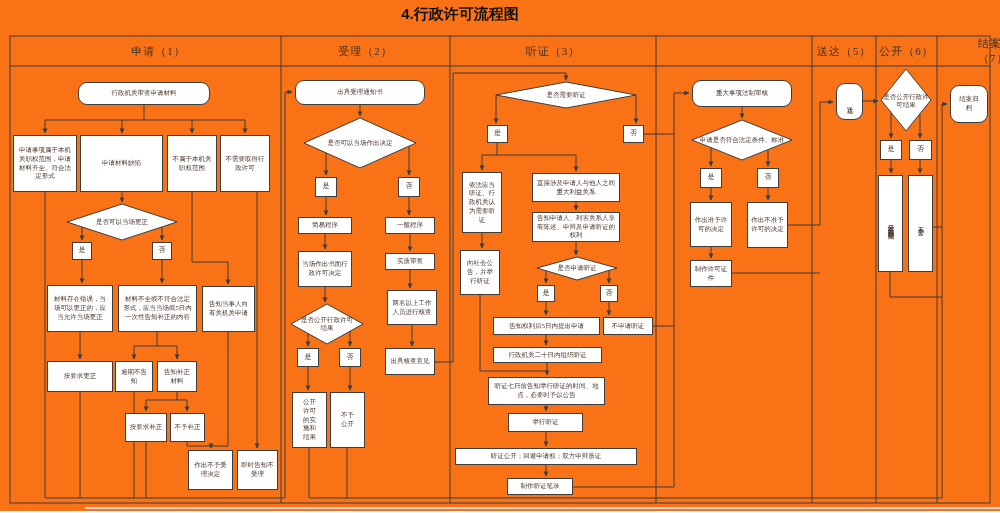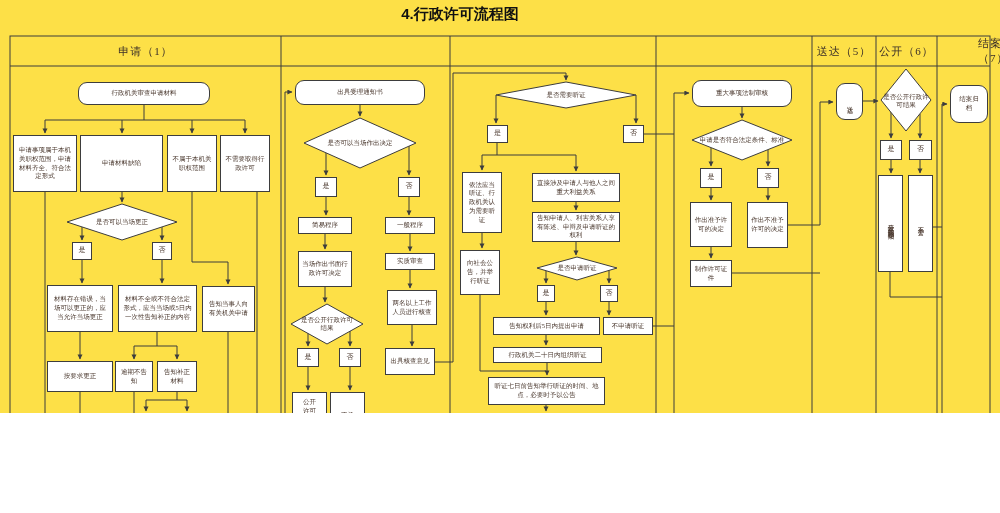--- a/index.html
+++ b/index.html
@@ -1,16 +1,16 @@
 <!DOCTYPE html>
 <html><head>
 <meta charset="utf-8">
 <style>
   html,body{margin:0;padding:0;background:#fff;}
-  #canvas{position:relative;width:1000px;height:413px;background:#fde047;overflow:hidden;
+  #canvas{position:relative;width:1000px;height:511px;background:#f97316;overflow:hidden;
           font-family:"Liberation Serif","DejaVu Serif",serif;color:#4a382e;}
   #title{position:absolute;top:5px;left:0;width:920px;text-align:center;
          font-family:"Liberation Sans","DejaVu Sans",sans-serif;
          font-weight:bold;font-size:15px;color:#111;}
   svg{position:absolute;left:0;top:0;}
   .arrows path{marker-end:url(#arr);}
   .colhead{position:absolute;top:36px;height:30px;display:flex;align-items:center;
            justify-content:center;font-size:11px;letter-spacing:1px;color:#3b2f28;}
   .box{position:absolute;box-sizing:border-box;border:1px solid #3d3d3d;background:#fff;
        display:flex;align-items:center;justify-content:center;text-align:center;
@@ -127,21 +127,23 @@
       <polygon points="122,204 177,222 122,240 67,222"></polygon>
       <polygon points="360,118 416,143 360,168 304,143"></polygon>
       <polygon points="327,304 363,324 327,344 291,324"></polygon>
       <polygon points="566,82 636,95 566,108 496,95"></polygon>
       <polygon points="577,257 617,268 577,280 537,268"></polygon>
       <polygon points="742,120 792,140 742,160 692,140"></polygon>
       <polygon points="906,69 931,100 906,131 881,100"></polygon>
     </g>
   </svg>
 
-  <div class="colhead" style="left:10px;width:271px;">申请（1）</div>
+  <div class="colhead" style="left:23px;width:271px;">申请（1）</div>
+  <div class="colhead" style="left:281px;width:169px;">受理（2）</div>
+  <div class="colhead" style="left:450px;width:206px;">听证（3）</div>
   <div class="colhead" style="left:812px;width:64px;">送达（5）</div>
   <div class="colhead" style="left:876px;width:61px;">公开（6）</div>
   <div class="colhead" style="left:978px;width:53px;">结案（7）</div>
 
   <div class="box bold round" style="left:78px;top:82px;width:132px;height:23px;">行政机关审查申请材料</div>
   <div class="box bold" style="left:13px;top:135px;width:64px;height:57px;">申请事项属于本机关职权范围，申请材料齐全、符合法定形式</div>
   <div class="box bold" style="left:80px;top:135px;width:83px;height:57px;">申请材料缺陷</div>
   <div class="box bold" style="left:167px;top:135px;width:50px;height:57px;">不属于本机关职权范围</div>
   <div class="box bold" style="left:220px;top:135px;width:50px;height:57px;">不需要取得行政许可</div>
   <div class="dlab" style="left:77px;top:216px;width:90px;height:12px;">是否可以当场更正</div>

